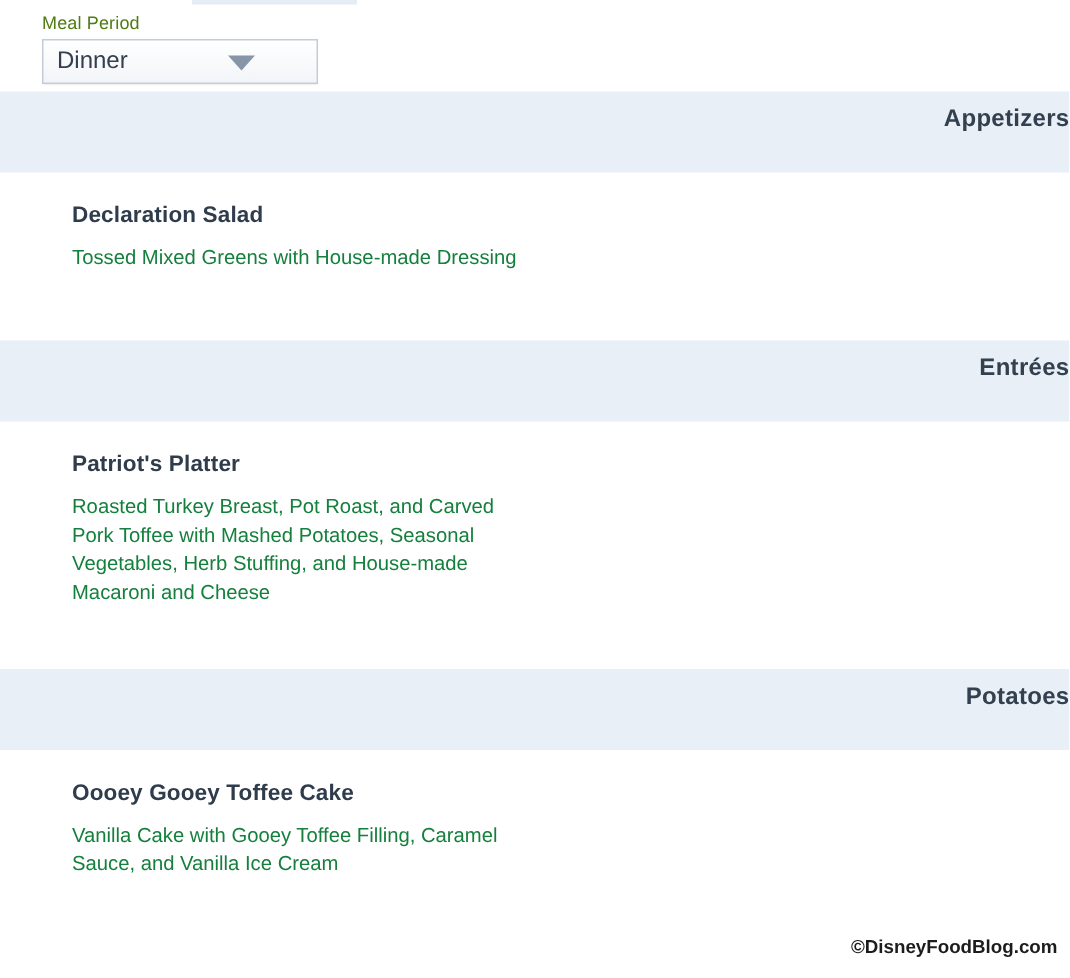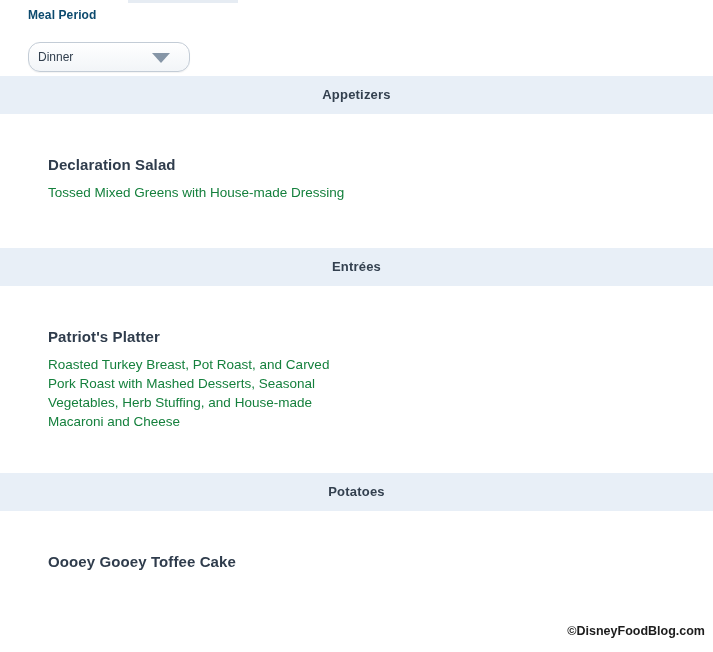--- a/index.html
+++ b/index.html
@@ -15,38 +15,38 @@
     overflow: hidden;
     position: relative;
   }
 
   
   .meal-period-block {
     padding: 8px 0 0 28px;
   }
   .meal-period-label {
     font-size: 12px;
-    font-weight: bold;
-    color: #0c4a6e;
+    font-weight: normal;
+    color: #4d7c0f;
     letter-spacing: .1px;
-    margin-bottom: 20px;
+    margin-bottom: 4px;
   }
   .select-wrap {
     position: relative;
     display: inline-block;
     width: 152px;
   }
   .select-box {
     box-sizing: border-box;
-    width: 162px;
+    width: 184px;
     height: 30px;
     background: linear-gradient(#ffffff, #f2f5f8);
     border: 1px solid #c3ccd6;
-    border-radius: 12px;
-    font-size: 12px;
+    border-radius: 0;
+    font-size: 16px;
     color: #33404f;
     line-height: 28px;
     padding: 0 34px 0 9px;
     box-shadow: 0 1px 1px rgba(0,0,0,.05);
     white-space: nowrap;
     overflow: hidden;
   }
   .select-arrow {
     position: absolute;
     right: 10px;
@@ -65,34 +65,34 @@
     top: 0;
     left: 128px;
     width: 110px;
     height: 3px;
     background: #e6ecf3;
   }
 
   
   .section-bar {
     background: #e8eff7;
-    text-align: center;
-    font-size: 13px;
+    text-align: right;
+    font-size: 16px;
     font-weight: bold;
     color: #33404f;
-    height: 38px;
+    height: 54px;
     line-height: 38px;
     letter-spacing: .2px;
   }
 
   .section-body {
     padding: 0 0 0 48px;
   }
   .item {
-    padding-top: 42px;
+    padding-top: 20px;
   }
   .item-name {
     font-size: 15px;
     font-weight: bold;
     color: #2f3c4c;
     margin: 0 0 10px 0;
     letter-spacing: .1px;
   }
   .item-desc {
     font-size: 13.5px;
@@ -135,25 +135,26 @@
     <p class="item-name">Declaration Salad</p>
     <p class="item-desc">Tossed Mixed Greens with House-made Dressing</p>
   </div>
   <div class="spacer-appetizers"></div>
 </div>
 
 <div class="section-bar">Entrées</div>
 <div class="section-body">
   <div class="item">
     <p class="item-name">Patriot's Platter</p>
-    <p class="item-desc">Roasted Turkey Breast, Pot Roast, and Carved Pork Roast with Mashed Desserts, Seasonal Vegetables, Herb Stuffing, and House-made Macaroni and Cheese</p>
+    <p class="item-desc">Roasted Turkey Breast, Pot Roast, and Carved Pork Toffee with Mashed Potatoes, Seasonal Vegetables, Herb Stuffing, and House-made Macaroni and Cheese</p>
   </div>
   <div class="spacer-entrees"></div>
 </div>
 
 <div class="section-bar">Potatoes</div>
 <div class="section-body">
   <div class="item">
     <p class="item-name">Oooey Gooey Toffee Cake</p>
+    <p class="item-desc">Vanilla Cake with Gooey Toffee Filling, Caramel Sauce, and Vanilla Ice Cream</p>
   </div>
 </div>
 
 <div class="watermark">©DisneyFoodBlog.com</div>
 
 </body></html>

